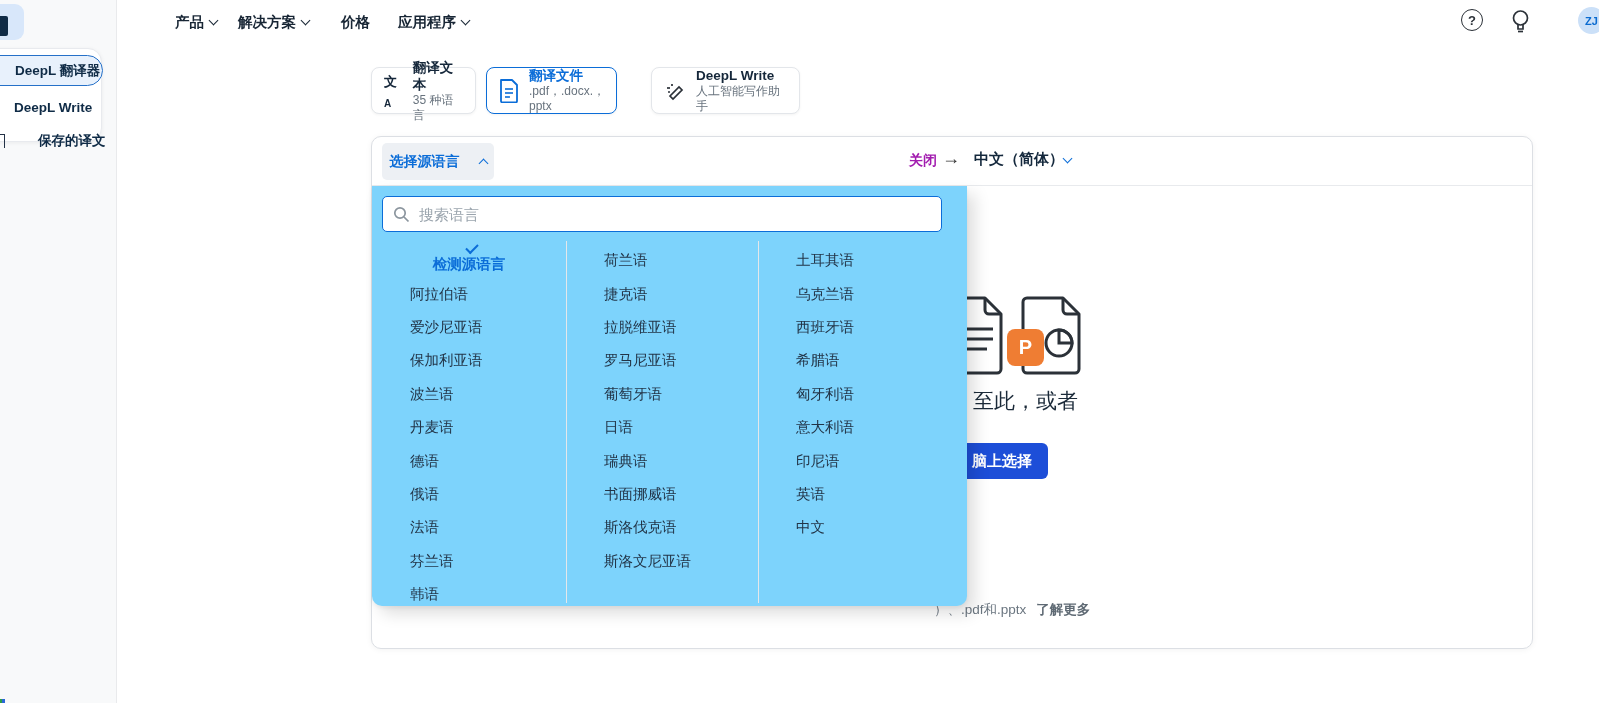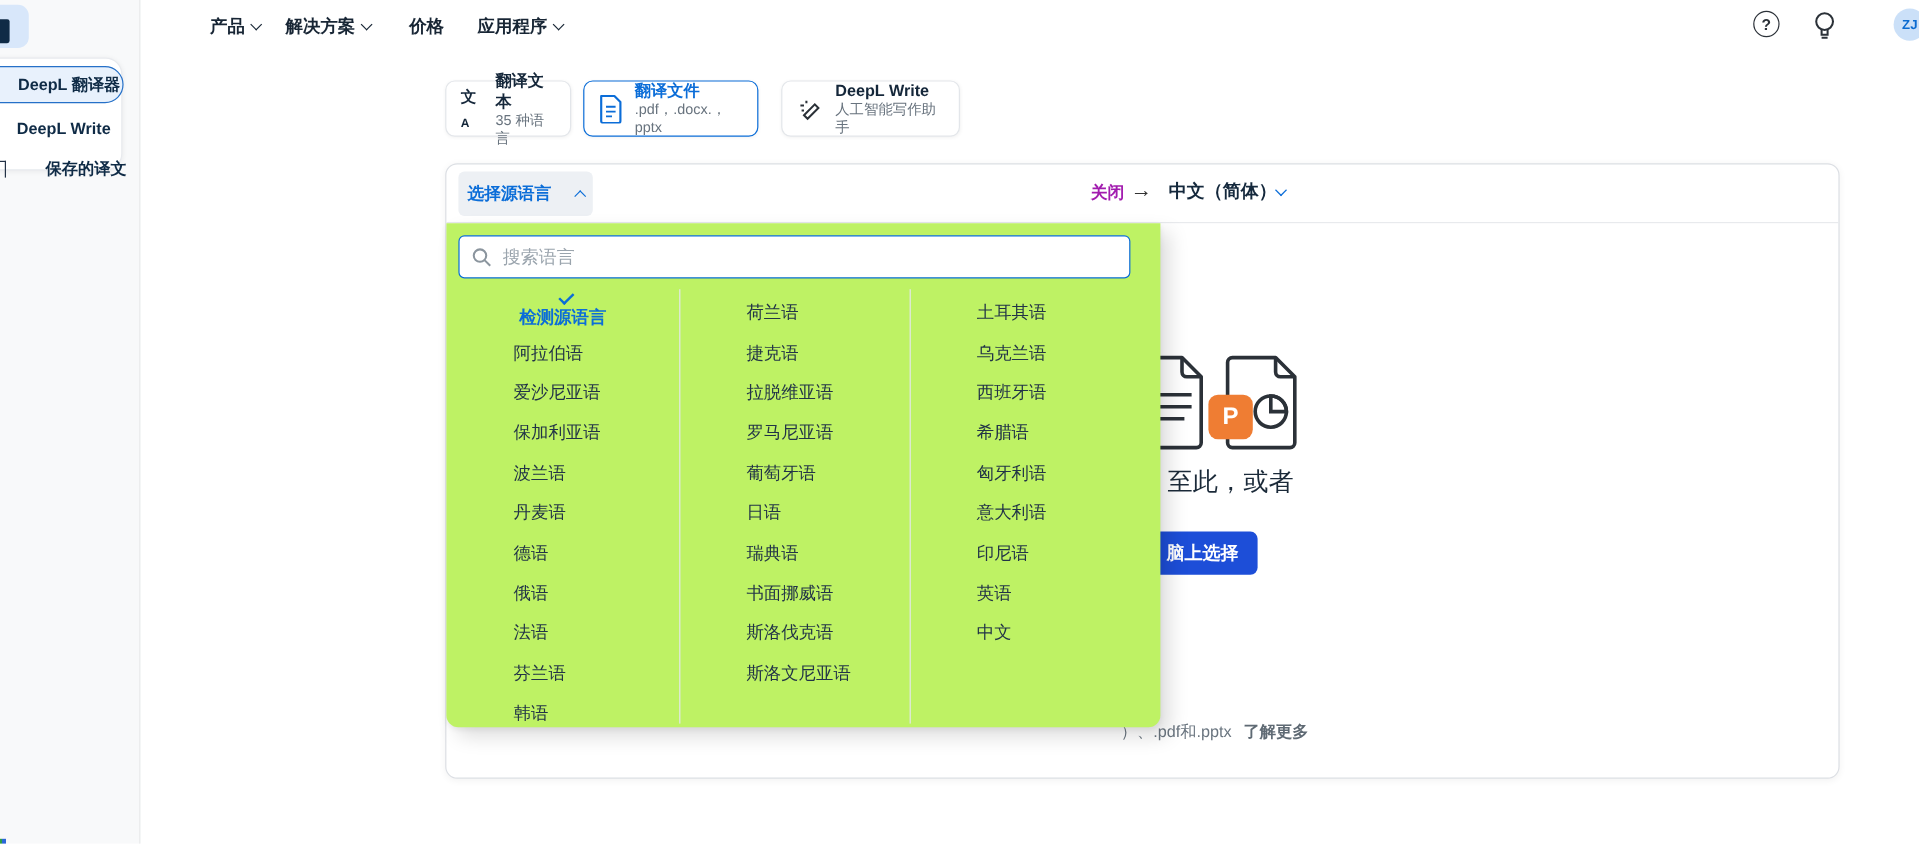--- a/index.html
+++ b/index.html
@@ -31,21 +31,21 @@
   #help-icon { left:1461px; top:9px; width:22px; height:22px; border:1.7px solid #2b3138; border-radius:50%;
     display:flex; align-items:center; justify-content:center; font-size:13px; font-weight:bold; color:#2b3138; }
   #bulb-icon { left:1508px; top:8px; }
   #avatar { left:1578px; top:7px; width:27px; height:27px; border-radius:50%; background:#cbe0f8;
     display:flex; align-items:center; justify-content:center; font-size:11px; font-weight:bold; color:#0b6bd0; }
 
   
   .tab { position:absolute; top:67px; height:47px; background:#fff; border:1px solid #e3e6ea; border-radius:8px;
     box-shadow:0 1px 3px rgba(0,0,0,.05); display:flex; align-items:center; padding:0 12px; gap:10px; cursor:pointer; }
   #tab-text { left:371px; width:105px; }
-  #tab-files { left:486px; width:146px; border:1.6px solid #0b6dd8; }
+  #tab-files { left:486px; width:131px; border:1.6px solid #0b6dd8; }
   #tab-write { left:651px; width:149px; }
   .tab-title { font-size:13.5px; font-weight:bold; color:#15273a; line-height:17px; }
   #tab-files .tab-title { color:#0b6dd8; }
   .tab-sub { font-size:12px; color:#68737e; line-height:15px; }
   .translate-glyph { font-size:13px; font-weight:bold; color:#15273a; }
   .translate-glyph sub { font-size:10px; }
 
   
   #card { left:371px; top:136px; width:1162px; height:513px; background:#fff; border:1px solid #dcdfe4;
     border-radius:10px; box-shadow:0 1px 6px rgba(0,0,0,.05); }
@@ -62,29 +62,29 @@
   .file-icon { position:absolute; top:158px; }
   #drop-text { left:601px; top:250px; font-size:21px; color:#1b2a39; }
   #choose-btn { left:579px; top:306px; width:97px; height:36px; background:#1d4ed8; border-radius:6px;
     color:#fff; font-size:15px; font-weight:bold; display:flex; align-items:center; padding-left:21px; cursor:pointer; }
   #caption { left:562px; top:464px; font-size:13.5px; color:#6b7680; }
   #caption b { font-weight:600; color:#5f6a74; margin-left:10px; cursor:pointer; }
   #ppt-badge { position:absolute; left:-6px; top:34px; width:37px; height:37px; background:#ef7d33; border-radius:8px;
     color:#fff; font-size:20px; font-weight:bold; display:flex; align-items:center; justify-content:center; }
 
   
-  #panel { left:0; top:49px; width:595px; height:420px; background:#bef264; border-radius:0 0 10px 10px;
+  #panel { left:0; top:49px; width:595px; height:420px; background:#7dd3fc; border-radius:0 0 10px 10px;
     box-shadow:8px 8px 16px rgba(0,0,0,.13), 0 2px 4px rgba(0,0,0,.06); }
   #search-box { left:10px; top:10px; width:560px; height:36px; border:1.5px solid #0b6dd8; border-radius:5px;
     display:flex; align-items:center; padding:0 10px; gap:9px; background:#fff; }
   #search-input { border:none; outline:none; flex:1; font-size:15px; font-family:inherit; color:#223447; }
   #search-input::placeholder { color:#9aa4ad; }
   .vdiv { position:absolute; top:55px; width:1px; height:362px; background:#e4e7ea; }
   .col { position:absolute; top:58px; }
-  .lang-row { height:33.4px; display:flex; align-items:center; padding-left:56px; font-size:14.5px;
+  .lang-row { height:33.4px; display:flex; align-items:center; padding-left:38px; font-size:14.5px;
     color:#223447; cursor:pointer; white-space:nowrap; }
   #detected-row { padding-left:0; font-weight:bold; color:#0b6dd8;flex-direction:column; }
   #check-icon { width:12px; height:7px; border-left:2px solid #0b6dd8; border-bottom:2px solid #0b6dd8;
     transform:rotate(-45deg); margin:0 11px 4px 17px; }
 
   #corner-fragment { left:0; top:699px; width:5px; height:4px;
     background:linear-gradient(90deg,#2e9e44 0 2px,#2b66d8 2px); }
   svg { display:block; }
 </style>
 </head>

